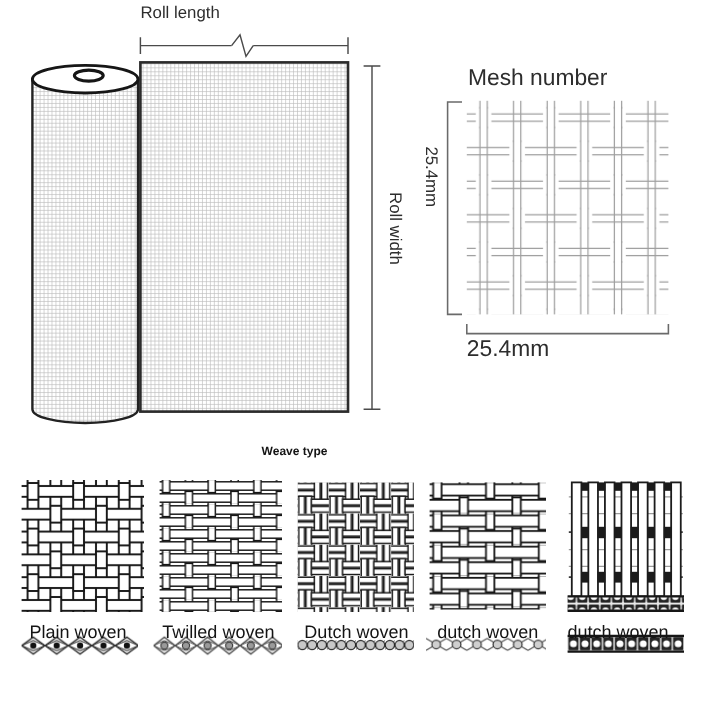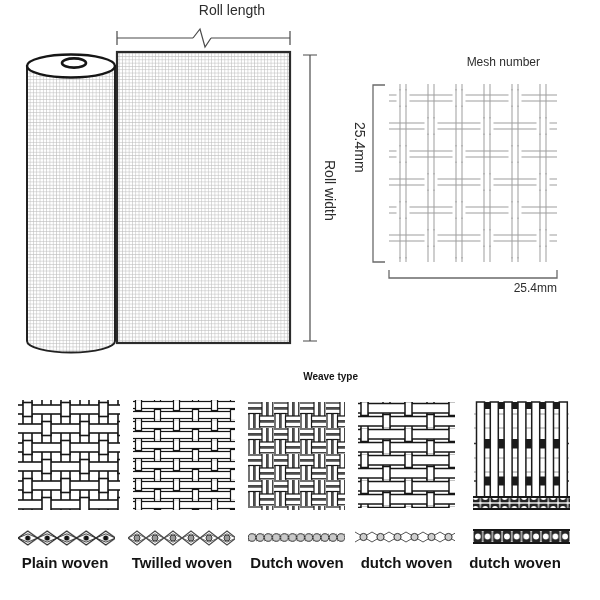--- a/index.html
+++ b/index.html
@@ -1,24 +1,24 @@
 <!DOCTYPE html>
 <html><head>
 <meta charset="utf-8">
 <style>
   html,body{margin:0;padding:0;background:#ffffff;}
   .stage{position:relative;width:600px;height:600px;background:#fff;overflow:hidden;
          font-family:"Liberation Sans",sans-serif;}
   svg.art{position:absolute;left:0;top:0;}
   .lbl{position:absolute;color:#2d2d2d;font-size:14px;white-space:nowrap;}
-  .lbl.center{text-align:right;white-space:normal;}
+  .lbl.center{text-align:left;white-space:normal;}
   .rot{transform-origin:0 0;transform:rotate(90deg);}
-  .title15{font-size:12px;}
+  .title15{font-size:19px;}
   .bold{font-weight:700;color:#141414;font-size:10px;}
-  .w-label{position:absolute;top:553px;font-weight:700;font-size:15px;line-height:19px;
+  .w-label{position:absolute;top:518px;font-weight:400;font-size:15px;line-height:19px;
            text-align:center;color:#141414;}
   .w-label span{display:block;}
 </style>
 </head>
 <body>
 
 <div class="stage">
 
   <svg class="art" width="600" height="600" viewBox="0 0 600 600">
     <defs>

